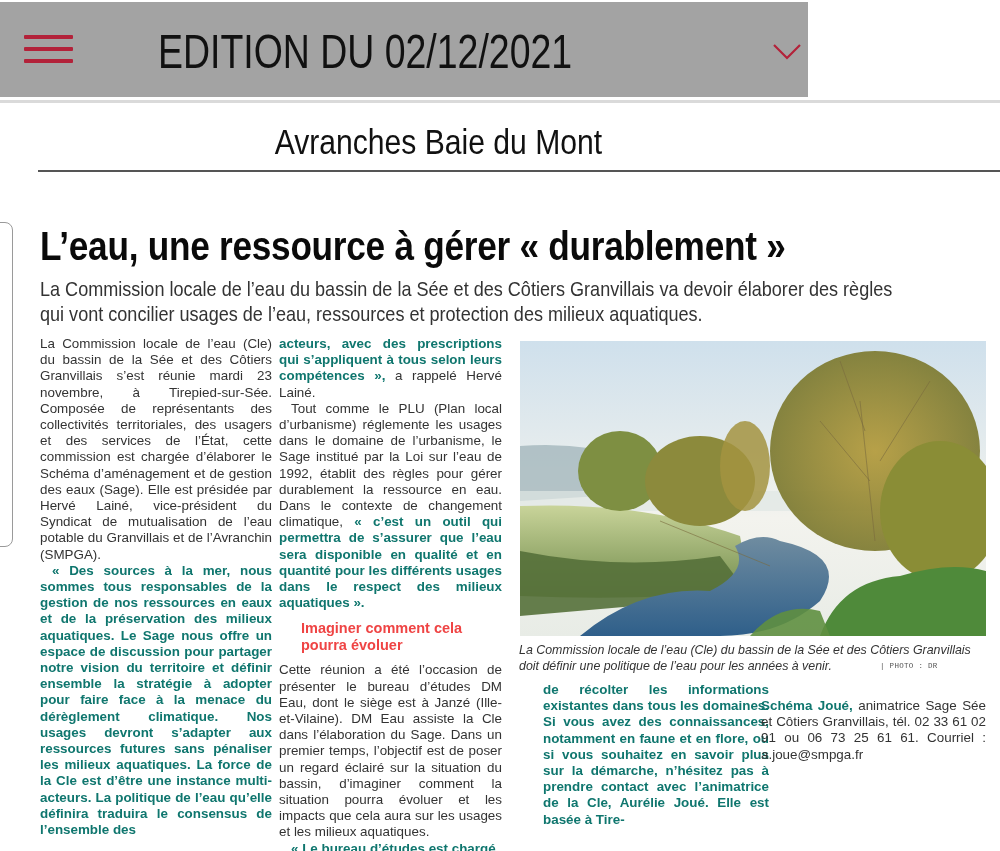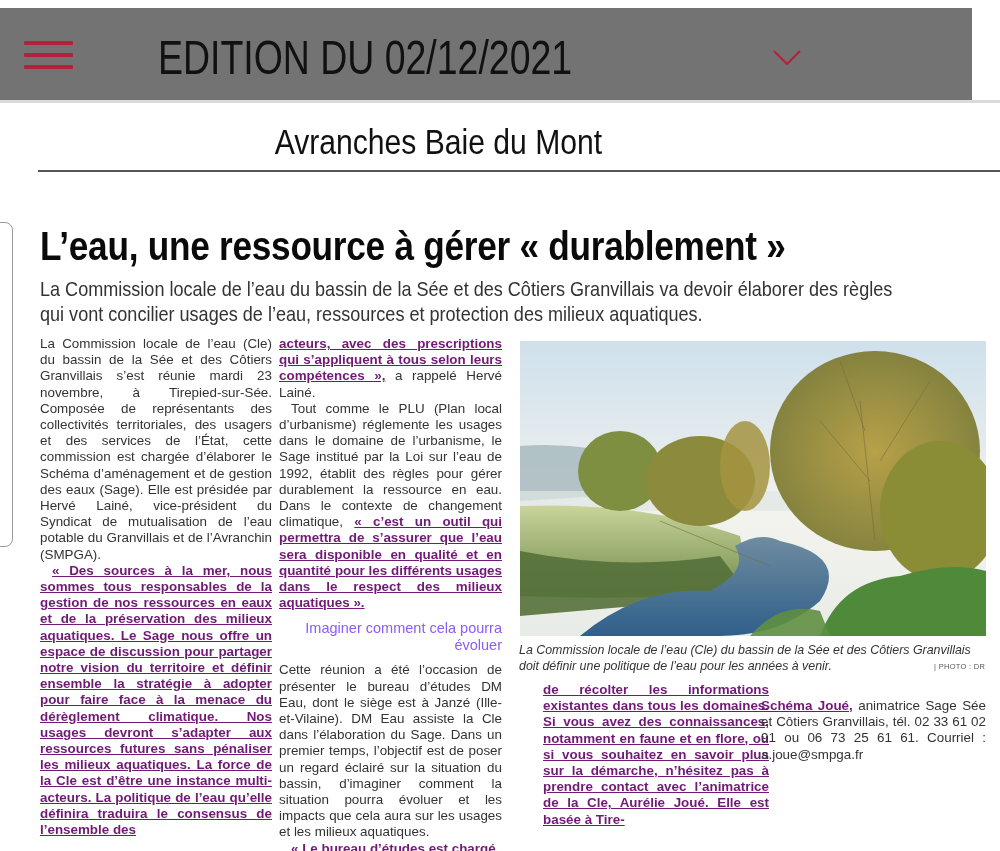--- a/index.html
+++ b/index.html
@@ -1,19 +1,19 @@
 <!DOCTYPE html>
 <html><head>
 <meta charset="utf-8">
 <style>
   html, body { margin:0; padding:0; }
   body { width:1000px; height:851px; background:#ffffff; position:relative; overflow:hidden; font-family:"Liberation Sans", sans-serif; color:#1a1a1a; }
 
   
-  .topbar { position:absolute; left:0; top:8px; width:972px; height:95px; background:#737373; }
+  .topbar { position:absolute; left:0; top:2px; width:808px; height:95px; background:#a3a3a3; }
   .menu-btn { position:absolute; left:24px; top:33px; width:50px; height:30px; cursor:pointer; }
   .menu-btn span { position:absolute; left:0; width:49px; height:4px; background:#b3223a; border-radius:1px; }
   .menu-btn span:nth-child(1){ top:0; } .menu-btn span:nth-child(2){ top:12px; } .menu-btn span:nth-child(3){ top:24px; }
   .edition { position:absolute; left:158px; top:22px; font-size:48px; font-weight:normal; letter-spacing:0px; color:#111; transform:scaleX(0.78); transform-origin:left top; white-space:nowrap; font-family:"Liberation Sans", sans-serif; }
   .chev { position:absolute; left:772px; top:40px; width:30px; height:20px; cursor:pointer; }
   .topbar-rule { position:absolute; left:0; top:100px; width:1000px; height:3px; background:#dadada; }
 
   
   .section { position:absolute; left:0; width:877px; top:122px; text-align:center; font-size:35px; color:#111; }
   .section span { display:inline-block; transform:scaleX(0.86); }
@@ -23,32 +23,32 @@
   .left-frame { position:absolute; left:-14px; top:222px; width:25px; height:323px; border:1.5px solid #9a9a9a; border-radius:8px; }
 
   
   .headline { position:absolute; left:40px; top:224px; font-size:40px; font-weight:bold; color:#0a0a0a; white-space:nowrap; transform:scaleX(0.88); transform-origin:left top; letter-spacing:-0.3px; }
   .lead { position:absolute; left:40px; top:276px; width:1010px; font-size:21px; line-height:25px; color:#333; transform:scaleX(0.86); transform-origin:left top; }
 
   
   .col { position:absolute; font-size:13.4px; line-height:16.2px; color:#333; text-align:justify; }
   .col p { margin:0; }
   .col .ind { text-indent:12px; }
-  .col b { color:#701a75;text-decoration:underline; }
+  .col b { color:#0f766e; }
   .col1 { left:40px; top:336px; width:232px; }
   .col2 { left:279px; top:336px; width:223px; }
   .col3 { left:543px; top:682px; width:226px; }
   .col4 { left:761px; top:682px; width:225px; }
-  .subhead { font-weight:normal; font-size:14.5px; line-height:17px; color:#8b5cf6; margin:9px 0 8px 22px !important; text-align:right; }
+  .subhead { font-weight:bold; font-size:14.5px; line-height:17px; color:#ef4444; margin:9px 0 8px 22px !important; text-align:left; }
   .sig { margin-top:16px !important; }
 
   
   .photo { position:absolute; left:520px; top:341px; width:466px; height:295px; overflow:hidden; }
   .caption { position:absolute; left:519px; top:642px; width:470px; font-size:12.4px; line-height:16.2px; font-style:italic; color:#333; }
-  .credit { position:absolute; left:934px; top:662px; font-size:7.5px; color:#555; letter-spacing:0.3px; }
+  .credit { position:absolute; left:880px; top:662px; font-size:7.5px; color:#555; letter-spacing:0.3px;font-family:Liberation Mono, monospace; }
 </style>
 </head>
 <body>
 
 <div class="topbar">
   <div class="menu-btn">
     <span></span>
     <span></span>
     <span></span>
   </div>

